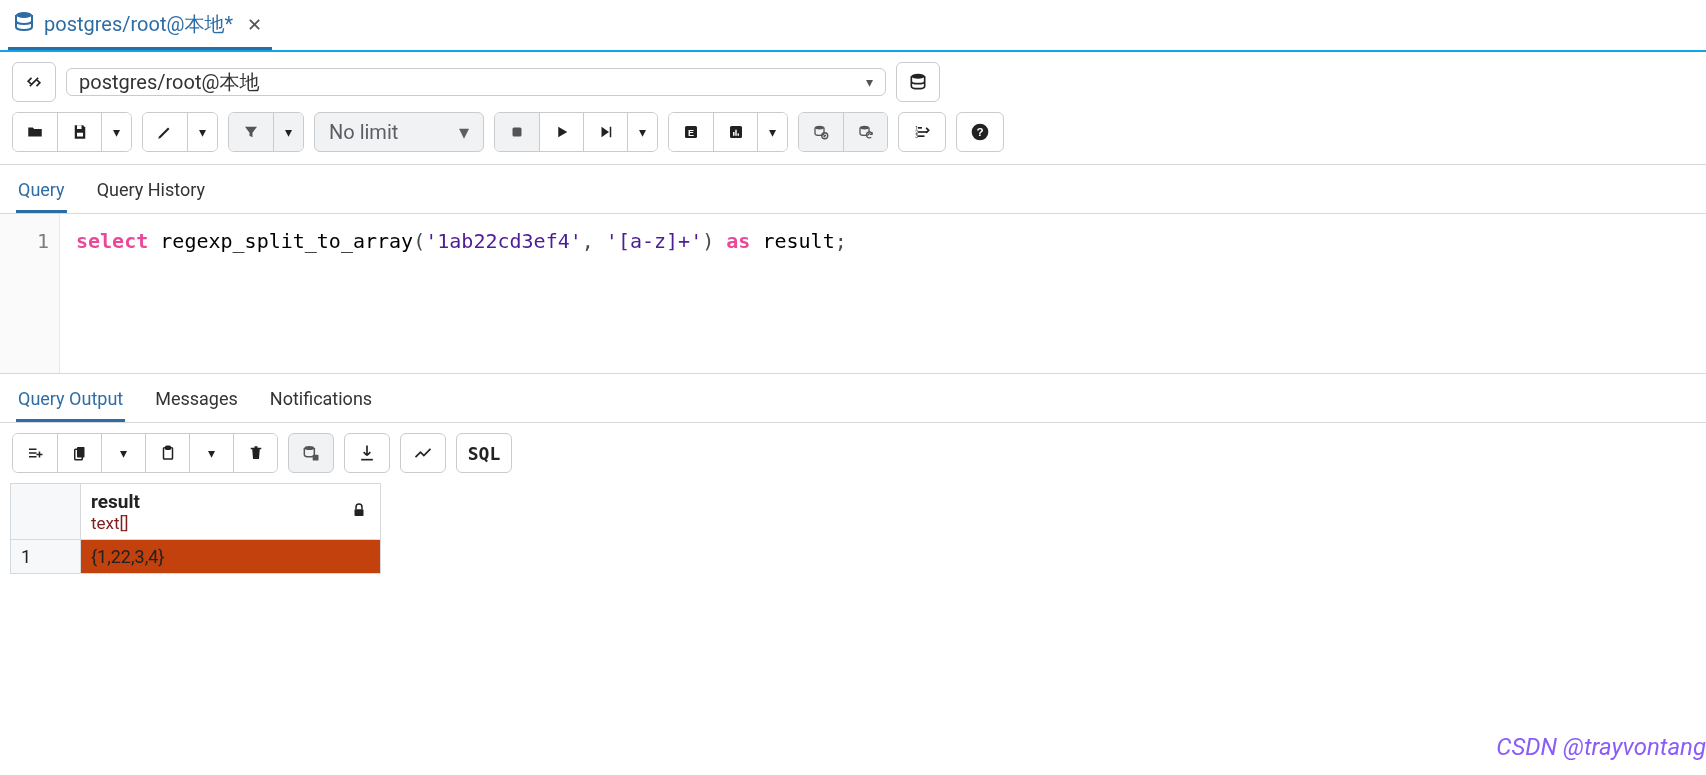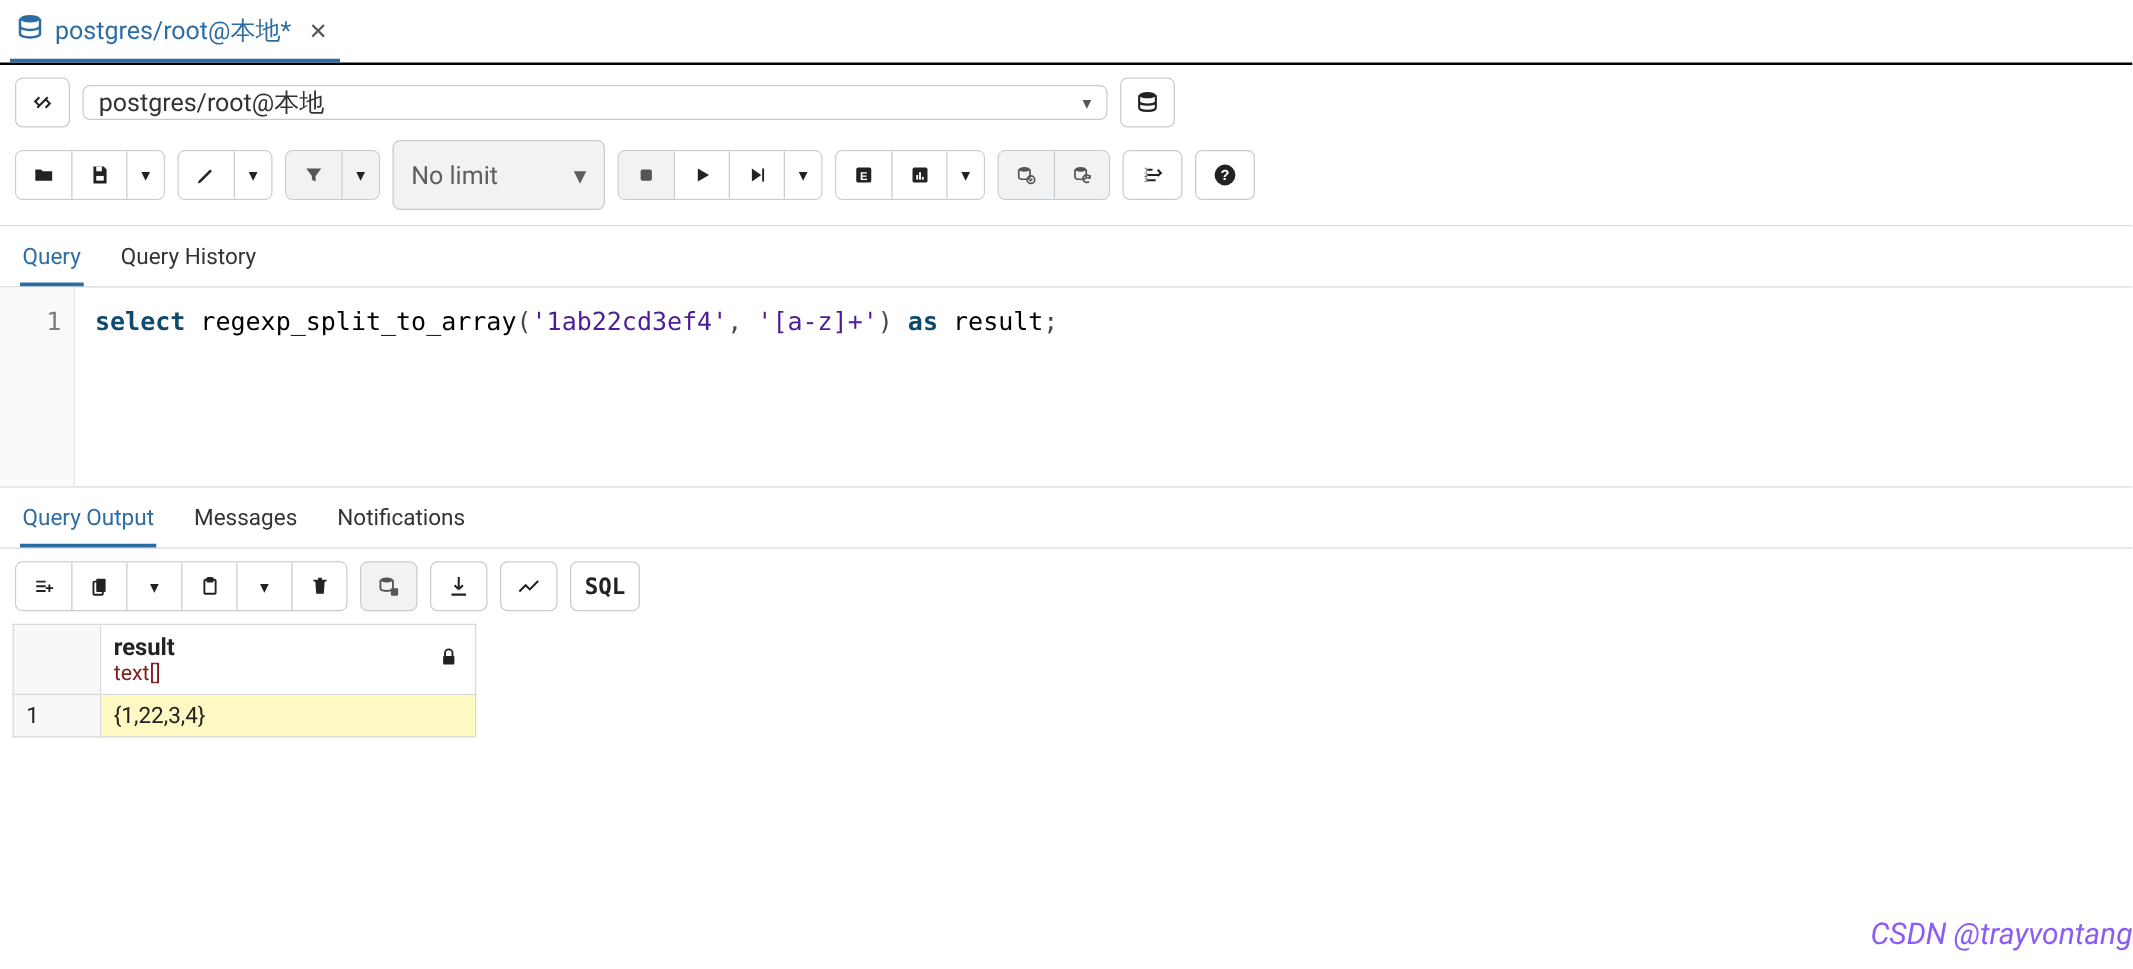--- a/index.html
+++ b/index.html
@@ -10,21 +10,21 @@
     color: #222;
     width: 1706px;
     height: 775px;
     overflow: hidden;
   }
   
   .top-tab-bar {
     display: flex;
     align-items: center;
     padding: 4px 8px 0 8px;
-    border-bottom: 2px solid #000000;
+    border-bottom: 2px solid #0ea5e9;
     text-align: center;
   }
   .top-tab {
     display: flex;
     align-items: center;
     gap: 8px;
     padding: 6px 10px 8px 4px;
     border-bottom: 3px solid #2e6da4;
     color: #2e6da4;
     font-size: 20px;
@@ -94,21 +94,21 @@
     color: #222;
     padding: 0 8px;
   }
   .btn-group .seg:first-child { border-left: none; }
   .btn-group .seg.small { min-width: 30px; }
   .btn-group .seg svg { width: 18px; height: 18px; }
   .seg.grayed { background: #f1f2f3; }
   .limit-select {
     display: inline-flex;
     align-items: center;
-    height: 56px;
+    height: 40px;
     border: 1px solid #c9cccf;
     border-radius: 6px;
     background: #f1f2f3;
     padding: 1px 14px;
     gap: 40px;
     color: #5b5f63;
     font-size: 20px;
     cursor: pointer;
     min-width: 170px;
     justify-content: space-between;
@@ -159,21 +159,21 @@
     color: #7a7e82;
     text-align: right;
     padding: 12px 10px 0 0;
     line-height: 30px;
   }
   .code-area {
     padding: 12px 16px 0 16px;
     white-space: pre;
     line-height: 30px;
   }
-  .kw { color: #0c4a6e; font-weight: bold; }
+  .kw { color: #ec4899; font-weight: bold; }
   .fn { color: #000000; }
   .str { color: #4c1d95; }
   .pun { color: #4a4a4a; }
   
   .results-toolbar {
     display: flex;
     align-items: center;
     gap: 10px;
     padding: 10px 12px;
   }
@@ -190,21 +190,21 @@
   .grid {
     border-collapse: collapse;
     margin-left: 10px;
     font-size: 18px;
   }
   .grid th, .grid td {
     border: 1px solid #d6d9dc;
     padding: 6px 10px;
     text-align: left;
     vertical-align: top;
-    background: #fef9c3;
+    background: #c2410c;
   }
   .grid th.rownum, .grid td.rownum {
     width: 70px;
     background: #f7f8f9;
     color: #222;
     font-weight: normal;
   }
   .grid th.colhead {
     width: 300px;
     background: #fff;

